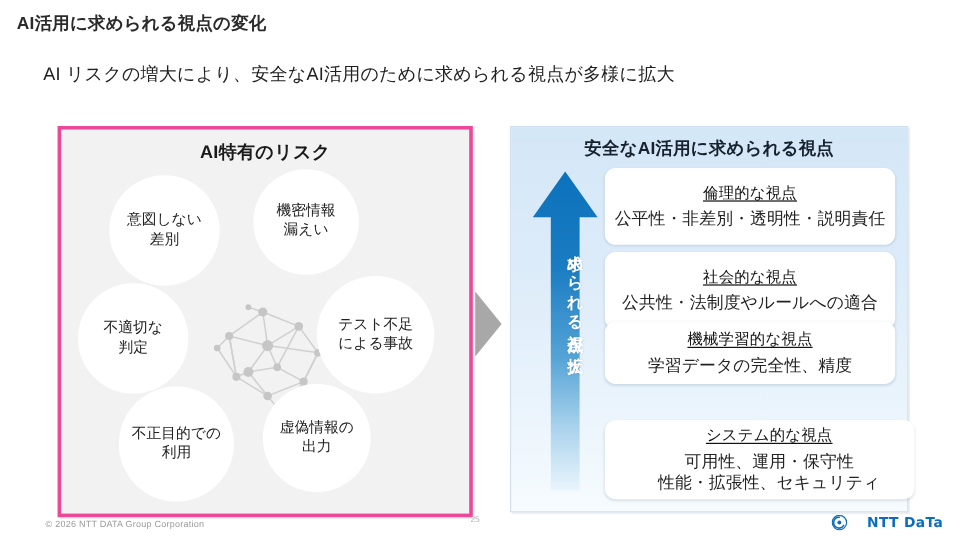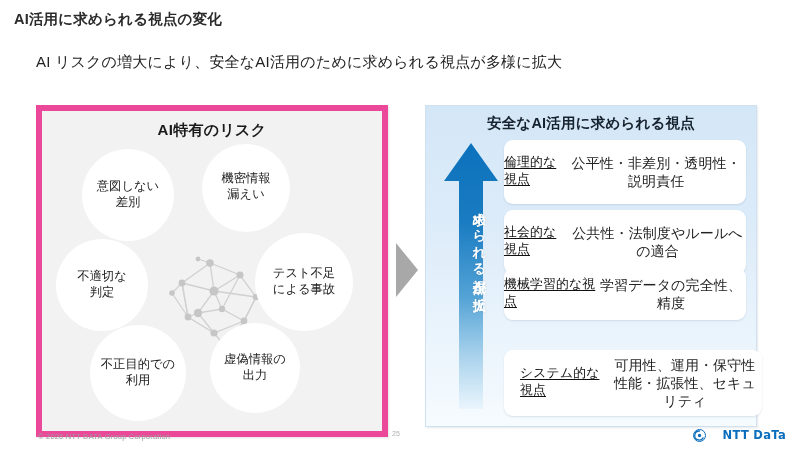--- a/index.html
+++ b/index.html
@@ -20,22 +20,22 @@
     letter-spacing:.2px;white-space:nowrap;
   }
   .slide-subtitle{
     position:absolute;left:36px;top:53px;
     font-size:15px;font-weight:400;color:#222;
     letter-spacing:.2px;white-space:nowrap;
   }
 
   
   .left-panel{
-    position:absolute;left:36px;top:105px;width:340px;height:320px;
-    background:#f2f2f2;border:6px solid #ec4899;
+    position:absolute;left:48px;top:105px;width:340px;height:320px;
+    background:#f2f2f2;border:3px solid #ec4899;
     box-shadow:1.5px 1.5px 0 0 rgba(0,0,0,.07);
   }
   .left-panel-title{
     position:absolute;left:0;top:10px;width:100%;
     text-align:center;font-size:15px;font-weight:700;color:#1a1a1a;
     letter-spacing:.3px;
   }
   .bubble{
     position:absolute;border-radius:50%;background:#ffffff;
     display:flex;align-items:center;justify-content:center;
@@ -84,21 +84,21 @@
     letter-spacing:1px;line-height:1;
     text-shadow:0 0 1px rgba(0,60,110,.35);
   }
   .cards{
     position:absolute;left:78px;top:34px;width:242px;height:276px;
   }
   .card{
     position:absolute;left:0;width:242px;
     background:#ffffff;border-radius:9px;
     box-shadow:0 1px 2px rgba(20,60,100,.13);
-    display:flex;align-items:center;justify-content:center;
+    display:flex;flex-direction:column;align-items:center;justify-content:center;
   }
   .c1{top:0;height:64px;}
   .c2{top:70px;height:64px;}
   .c3{top:128px;height:52px;}
   .c4{top:210px;height:66px;padding-left:16px;}
   .card-head{
     font-size:12.8px;font-weight:400;color:#111;
     text-decoration:underline;text-underline-offset:2px;
     margin-bottom:3px;letter-spacing:.2px;
   }

